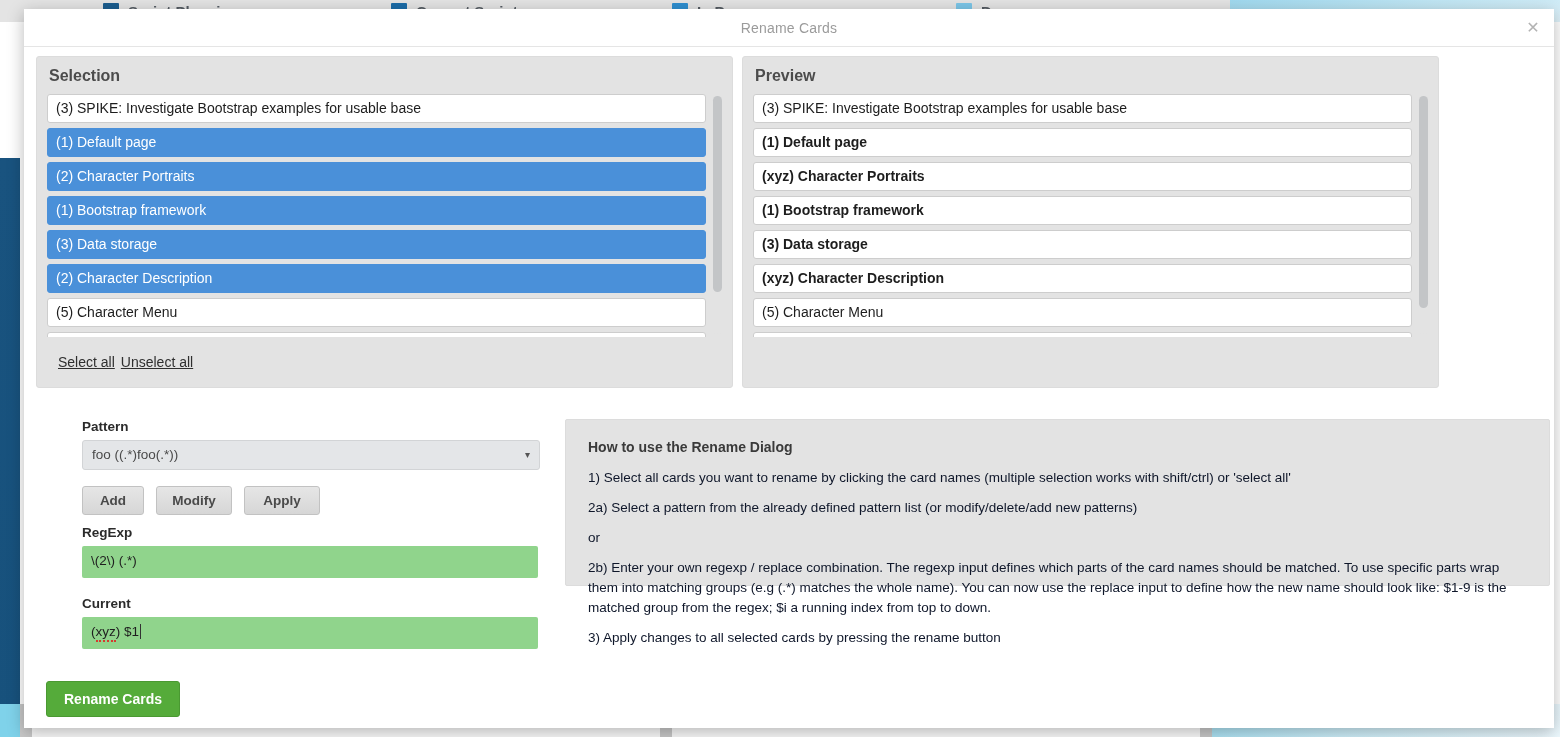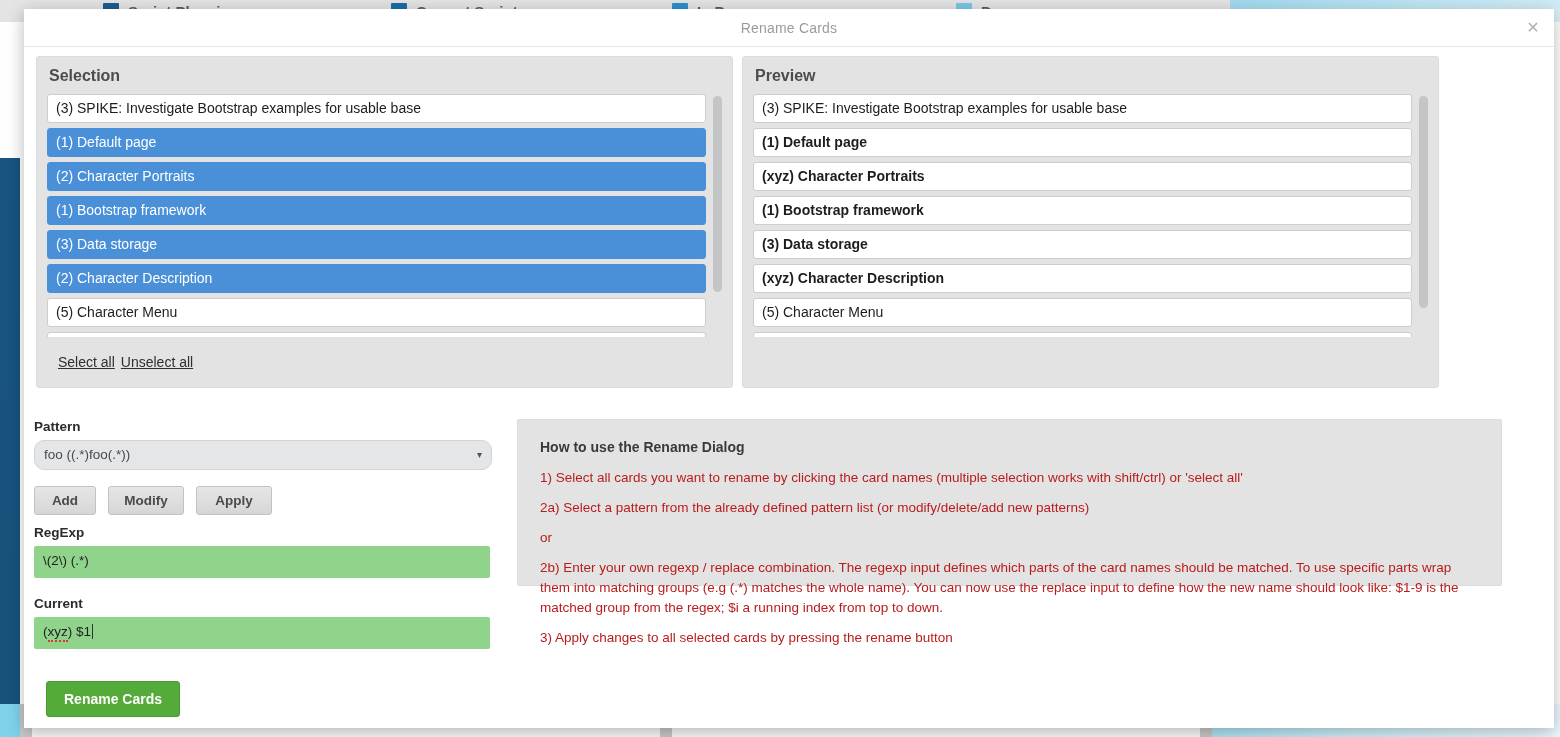--- a/index.html
+++ b/index.html
@@ -144,30 +144,31 @@
 
   
   .lower-row {
     display: flex;
     padding: 31px 0 0 0;
   }
   .form-col {
     width: 470px;
     padding-left: 10px;
     box-sizing: border-box;
+    margin-left: 48px;
   }
   .field-label {
     font-size: 13.5px; font-weight: bold; color: #2b2b2b;
     margin: 0 0 6px 0;
   }
   .pattern-select {
     position: relative;
     width: 458px; height: 30px; box-sizing: border-box;
     background: #e4e6e8;
-    border: 1px solid #d2d4d6; border-radius: 10px;
+    border: 1px solid #d2d4d6; border-radius: 3px;
     font-size: 13.5px; color: #4a4a4a;
     line-height: 28px; padding: 0 9px;
     margin-bottom: 16px;
     cursor: pointer;
     white-space: nowrap; overflow: hidden;
   }
   .pattern-select .caret {
     position: absolute; right: 9px; top: 0;
     font-size: 10px; color: #555;
   }
@@ -209,21 +210,21 @@
     border-radius: 2px;
     box-sizing: border-box;
     padding: 19px 22px 22px 22px;
     height: 167px;
   }
   .help-title {
     font-size: 14px; font-weight: bold; color: #3a3a3a;
     margin-bottom: 13px;
   }
   .help-line {
-    font-size: 13.5px; color: #b91c1c; line-height: 20px;
+    font-size: 13.5px; color: #0f172a; line-height: 20px;
     margin-bottom: 10px;
   }
 
   
   .modal-footer {
     padding: 14px 0 0 22px;
   }
   .btn-rename {
     background: linear-gradient(to bottom, #60b33c 0%, #4fa32f 100%);
     background: #55ab3a;

